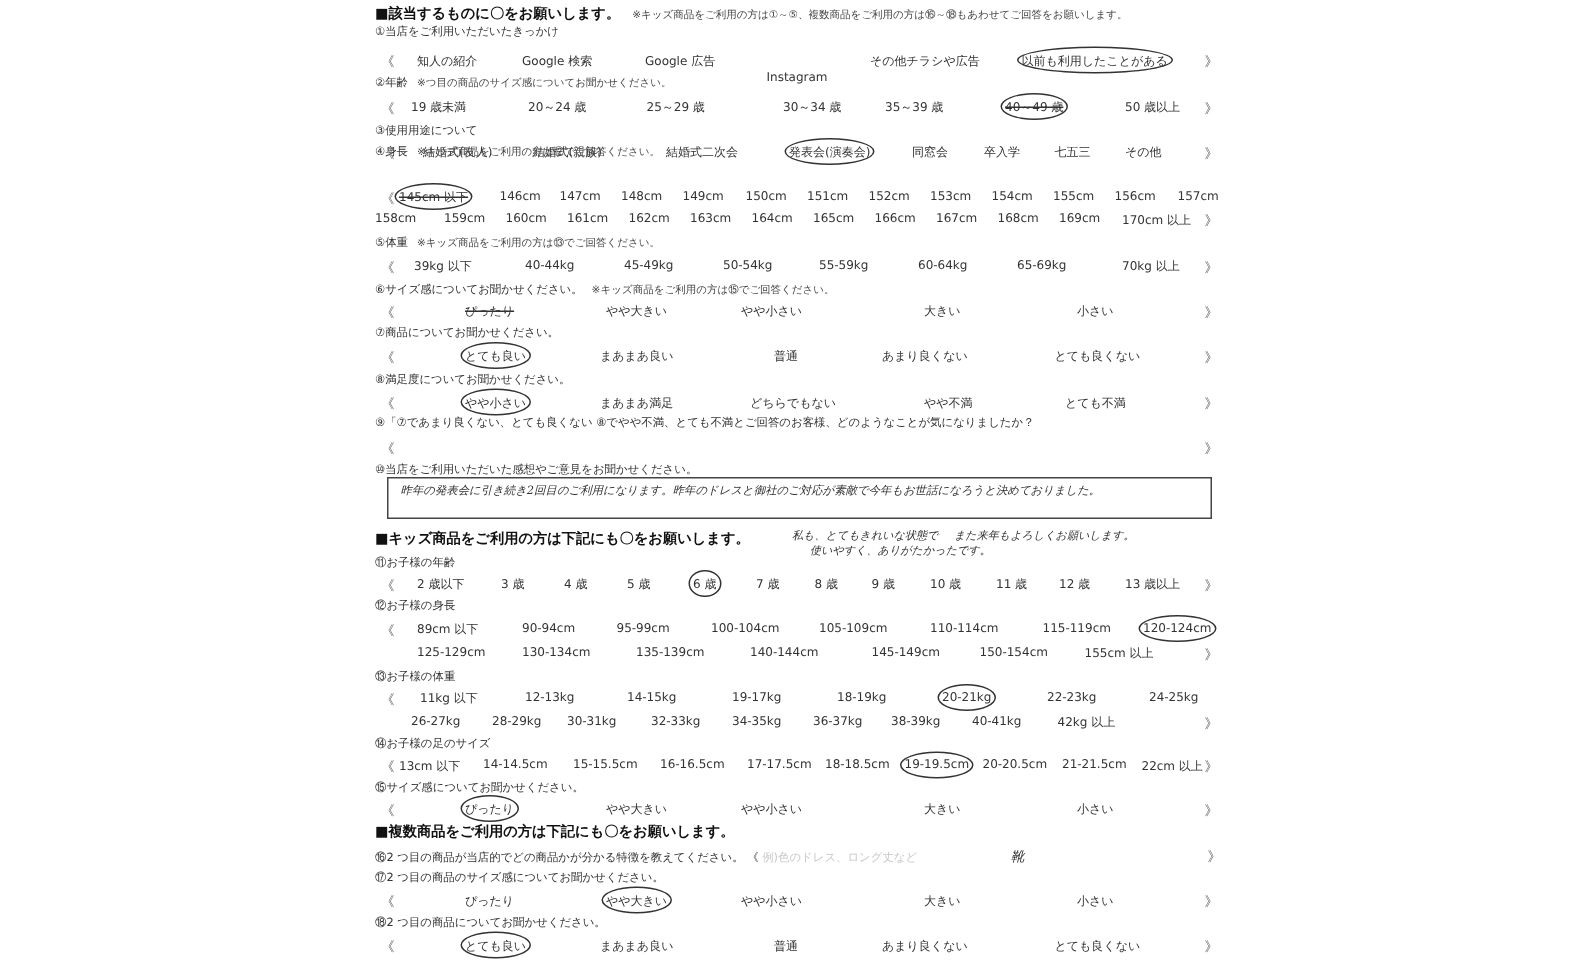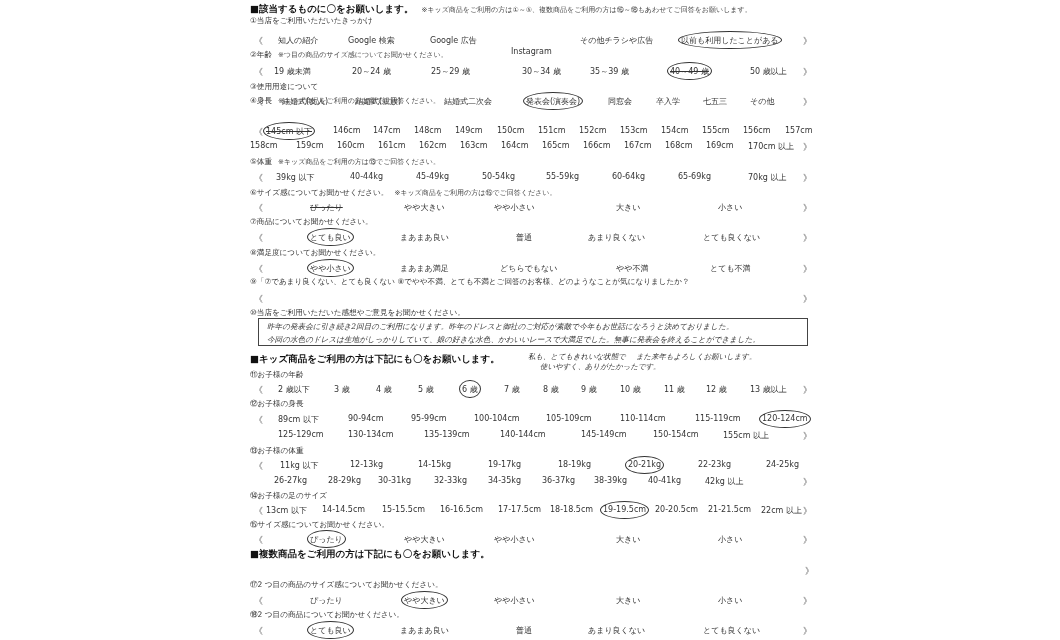--- a/index.html
+++ b/index.html
@@ -147,21 +147,20 @@
       <div class="q" style="top: 277px;"><span>⑨「⑦であまり良くない、とても良くない ⑧でやや不満、とても不満とご回答のお客様、どのようなことが気になりましたか？</span></div>
       <div class="row" style="top: 293px;">
         <span class="br-l">《</span>
         <span class="br-r">》</span>
       </div>
     </div>
 
   <div class="q" style="top:308px">⑩当店をご利用いただいた感想やご意見をお聞かせください。</div>
   <div class="comment-box">
     <div>昨年の発表会に引き続き2回目のご利用になります。昨年のドレスと御社のご対応が素敵で今年もお世話になろうと決めておりました。</div>
-    <div>今回の水色のドレスは生地がしっかりしていて、娘の好きな水色、かわいいレースで大満足でした。無事に発表会を終えることができました。</div>
   </div>
 
   <div class="sec-head" style="top:353px">■キッズ商品をご利用の方は下記にも〇をお願いします。</div>
   <div class="hand" style="left:280px;top:352px">私も、とてもきれいな状態で</div>
   <div class="hand" style="left:388px;top:352px">また来年もよろしくお願いします。</div>
   <div class="hand" style="left:292px;top:362px">使いやすく、ありがたかったです。</div>
 
   <div id="kids-qs">
       <div class="q" style="top: 370px;"><span>⑪お子様の年齢</span></div>
       <div class="row" style="top: 384px;">
@@ -247,20 +246,26 @@
         <span class="opt circled" style="left: 62px;">ぴったり</span>
         <span class="opt" style="left: 156px;">やや大きい</span>
         <span class="opt" style="left: 246px;">やや小さい</span>
         <span class="opt" style="left: 368px;">大きい</span>
         <span class="opt" style="left: 470px;">小さい</span>
         <span class="br-r">》</span>
       </div>
     </div>
 
   <div class="sec-head" style="top:548px">■複数商品をご利用の方は下記にも〇をお願いします。</div>
+  <div class="q" style="top:565px">
+    <span>⑯2 つ目の商品が当店的でどの商品かが分かる特徴を教えてください。</span>
+    <span>《</span>
+    <span class="faint">例)色のドレス、ロング丈など</span>
+    <span class="hand" style="position:relative;margin-left:60px;font-size:9px">靴</span>
+  </div>
   <div style="position:absolute;right:4px;top:565px;font-size:9px;color:#555">》</div>
 
   <div id="multi-qs">
       <div class="q" style="top: 580px;"><span>⑰2 つ目の商品のサイズ感についてお聞かせください。</span></div>
       <div class="row" style="top: 595px;">
         <span class="br-l">《</span>
         <span class="opt" style="left: 62px;">ぴったり</span>
         <span class="opt circled" style="left: 156px;">やや大きい</span>
         <span class="opt" style="left: 246px;">やや小さい</span>
         <span class="opt" style="left: 368px;">大きい</span>

